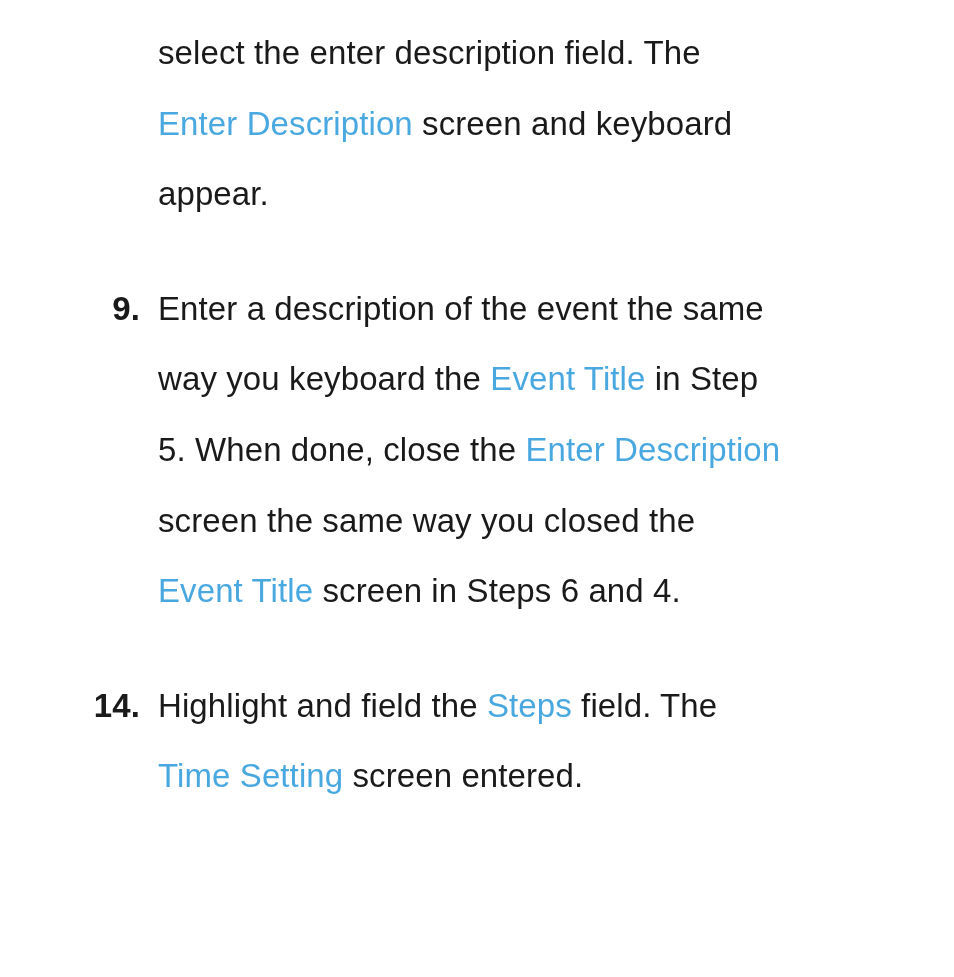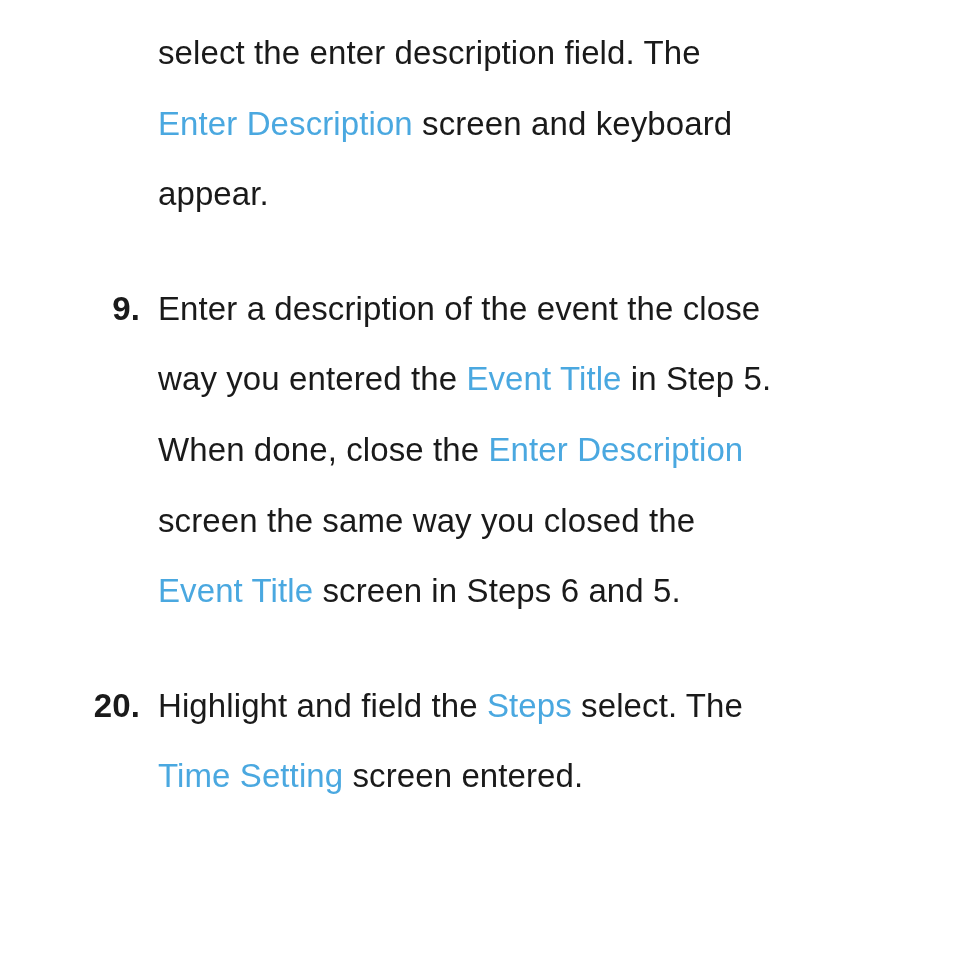--- a/index.html
+++ b/index.html
@@ -59,25 +59,25 @@
     <li class="trail">
       <span class="num"></span>
       <span class="txt">
         <span>select the enter description field. The </span><span class="hl">Enter Description</span><span> screen and keyboard appear.</span>
       </span>
     </li>
 
     <li>
       <span class="num">9.</span>
       <span class="txt">
-        <span>Enter a description of the event the close way you entered the </span><span class="hl">Event Title</span><span> in Step 5. When done, close the </span><span class="hl">Enter Description</span><span> screen the same way you closed the </span><span class="hl">Event Title</span><span> screen in Steps 6 and 5.</span>
+        <span>Enter a description of the event the same way you keyboard the </span><span class="hl">Event Title</span><span> in Step 5. When done, close the </span><span class="hl">Enter Description</span><span> screen the same way you closed the </span><span class="hl">Event Title</span><span> screen in Steps 6 and 4.</span>
       </span>
     </li>
 
     <li>
-      <span class="num">20.</span>
+      <span class="num">14.</span>
       <span class="txt">
-        <span>Highlight and field the </span><span class="hl">Steps</span><span> select. The </span><span class="hl">Time Setting</span><span> screen entered.</span>
+        <span>Highlight and field the </span><span class="hl">Steps</span><span> field. The </span><span class="hl">Time Setting</span><span> screen entered.</span>
       </span>
     </li>
 
   </ol>
 </div>
 
 </body></html>

